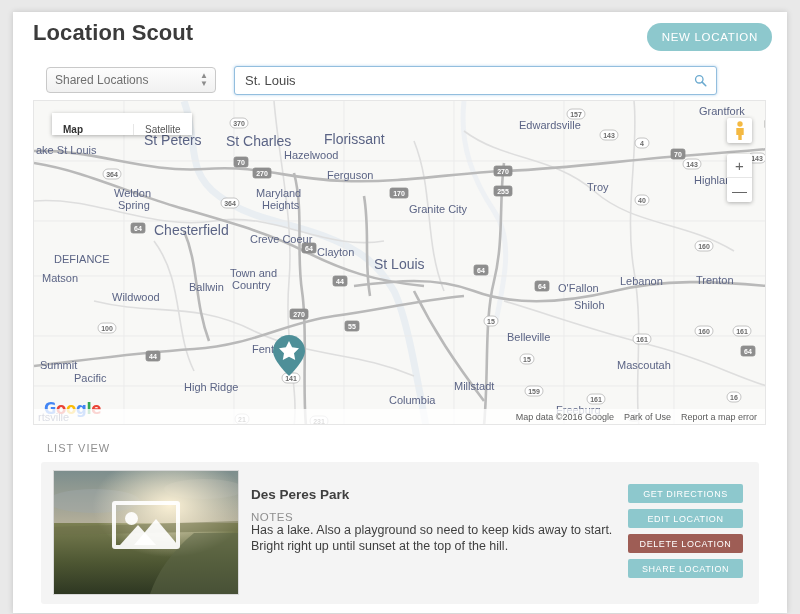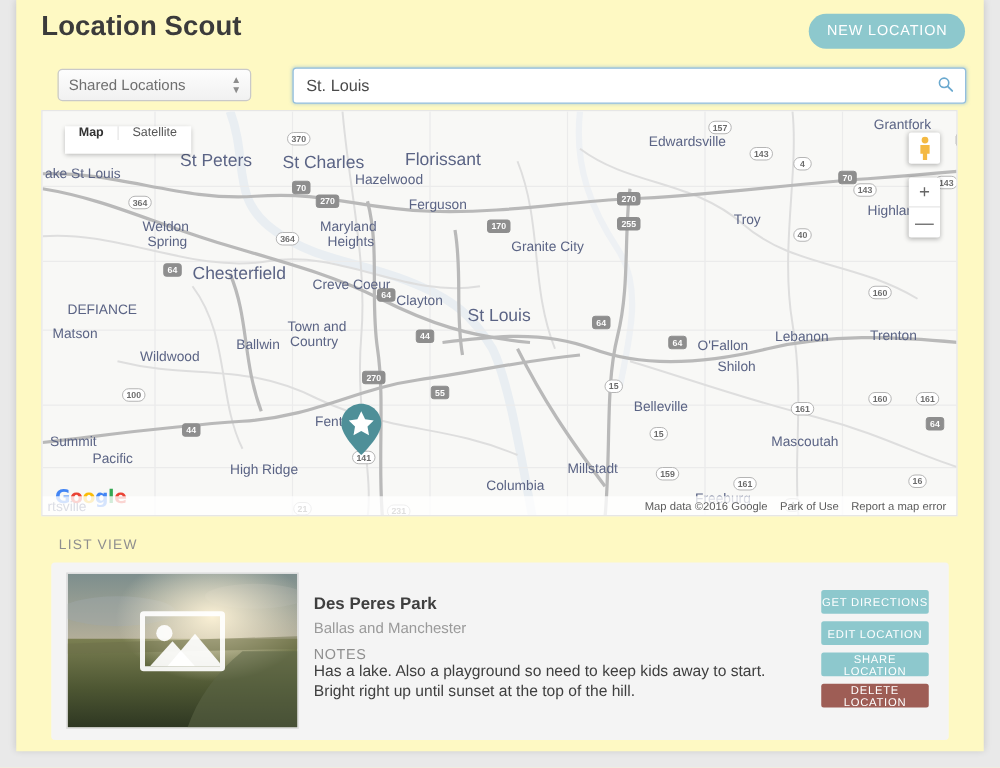--- a/index.html
+++ b/index.html
@@ -3,23 +3,23 @@
 <meta charset="utf-8">
 <style>
   * { box-sizing: border-box; margin: 0; padding: 0; }
   html, body {
     width: 800px; height: 614px;
     font-family: "Liberation Sans", sans-serif;
     background: #e9e9e9;
     overflow: hidden;
   }
   #page {
-    position: absolute; left: 13px; top: 0;
+    position: absolute; left: 13px; top: 12px;
     width: 774px; height: 601px;
-    background: #fef9c3;
+    background: #ffffff;
     box-shadow: 0 0 6px rgba(0,0,0,0.16);
     overflow: hidden;
   }
 
   
   #header {
     position: relative;
     height: 52px;
     padding: 0 20px;
   }
@@ -38,37 +38,37 @@
     cursor: pointer;
   }
 
   
   #search-row {
     position: absolute; left: 20px; top: 55px;
     width: 740px; height: 28px;
   }
   #scope-select {
     position: absolute; left: 13px; top: 0;
-    width: 155px; height: 26px;
+    width: 170px; height: 26px;
     background: linear-gradient(#fdfdfd, #f1f1f1);
     border: 1px solid #c9c9c9; border-radius: 4px;
     font-size: 12px; color: #6f6f6f;
     padding: 0 20px 0 8px;
     line-height: 25px;
     cursor: pointer;
     white-space: nowrap; overflow: hidden;
   }
   #scope-arrows {
     position: absolute; right: 7px; top: 4px;
     font-size: 8px; line-height: 8px; color: #8c8c8c;
     text-align: center;
   }
   #search-wrap {
     position: absolute; left: 201px; top: -1px;
-    width: 539px; height: 29px;
+    width: 483px; height: 29px;
     background: #ffffff;
     border: 1px solid #93bede; border-radius: 3px;
     box-shadow: 0 0 3px rgba(110,170,220,0.55);
   }
   #search-input {
     position: absolute; left: 0; top: 0;
     width: 500px; height: 27px;
     border: none; outline: none; background: transparent;
     font-family: "Liberation Sans", sans-serif;
     font-size: 13px; color: #4a4a4a;
@@ -86,22 +86,23 @@
     background: #f7f7f5;
     overflow: hidden;
     border: 1px solid #e6e6e6;
   }
   #map-svg { position: absolute; left: 0; top: 0; }
   #map-type-ctrl {
     position: absolute; left: 18px; top: 12px;
     height: 22px;
     background: #ffffff;
     box-shadow: 0 1px 4px rgba(0,0,0,0.3);
-    display: flex; align-items: flex-start;
+    display: flex; align-items: flex-end;
     font-size: 10px;
+    gap: 39px;
   }
   .map-type-btn {
     display: flex; align-items: center;
     padding: 0 11px;
     color: #565656; cursor: pointer;
     white-space: nowrap;
   }
   .map-type-btn.active { font-weight: bold; color: #333; }
   .map-type-btn + .map-type-btn { border-left: 1px solid #e6e6e6; }
 
@@ -201,21 +202,21 @@
   #loc-name { font-size: 13.5px; font-weight: bold; color: #3f3f3f; }
   #loc-address { font-size: 12px; color: #9a9a9a; margin-top: 5px; }
   #notes-label { font-size: 11.5px; color: #8f8f8f; letter-spacing: 0.5px; margin-top: 9px; }
   .note-line { font-size: 12.5px; color: #3f3f3f; margin-top: 0; line-height: 1.25; }
 
   #card-actions {
     position: absolute; right: 16px; top: 22px;
     display: flex; flex-direction: column; gap: 6px;
   }
   .action-btn {
-    width: 86px; height: 19px;
+    width: 115px; height: 19px;
     border: none; border-radius: 2px;
     color: #ffffff;
     font-family: "Liberation Sans", sans-serif;
     font-size: 9px; letter-spacing: 0.6px;
     cursor: pointer;
   }
   .action-btn.primary { background: #8dc8cd; }
   .action-btn.danger  { background: #9e5d55; }
 
   
@@ -558,27 +559,26 @@
       <div id="thumb-frame">
         <div id="thumb-sun"></div>
         <div id="thumb-mtn"></div>
         <div id="thumb-mtn2"></div>
       </div>
       <div id="thumb-text">NO IMAGE</div>
     </div>
 
     <div id="card-body">
       <div id="loc-name">Des Peres Park</div>
-      <div id="loc-address">Ballas and Manchester</div>
       <div id="notes-label">NOTES</div>
       <div class="note-line">Has a lake. Also a playground so need to keep kids away to start.</div>
       <div class="note-line">Bright right up until sunset at the top of the hill.</div>
     </div>
 
     <div id="card-actions">
       <button class="action-btn primary">GET DIRECTIONS</button>
       <button class="action-btn primary">EDIT LOCATION</button>
+      <button class="action-btn danger">DELETE LOCATION</button>
       <button class="action-btn primary">SHARE LOCATION</button>
-      <button class="action-btn danger">DELETE LOCATION</button>
     </div>
   </div>
 
 </div>
 
 </body></html>

